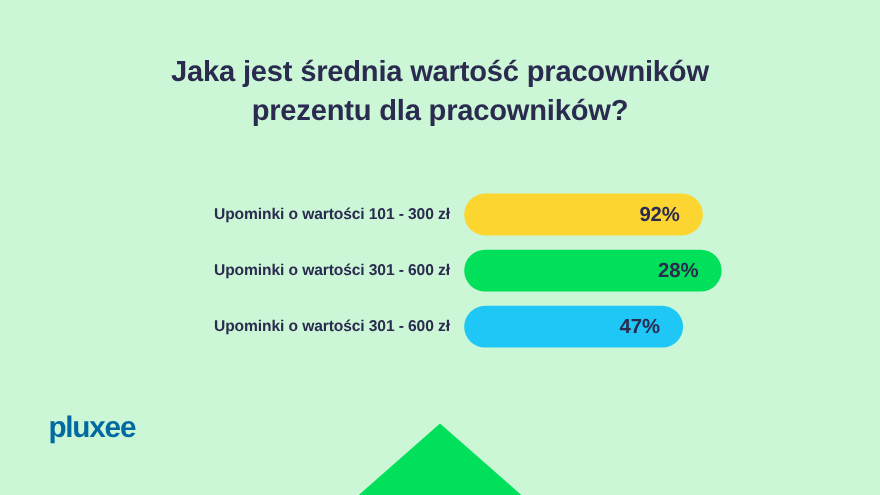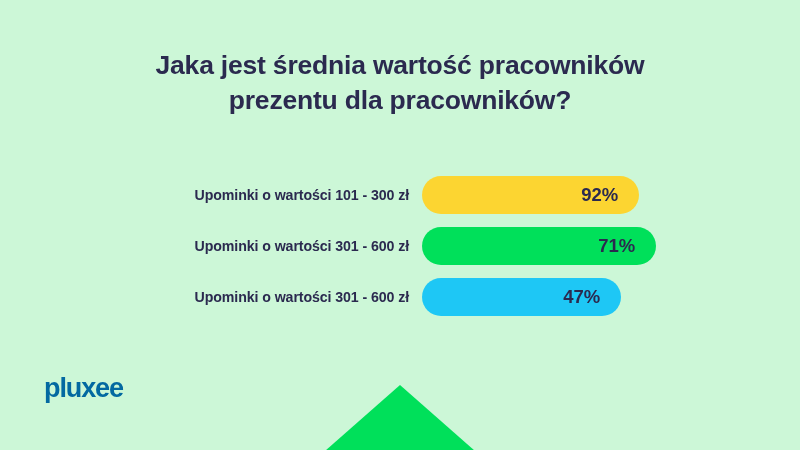--- a/index.html
+++ b/index.html
@@ -143,21 +143,21 @@
         <div class="bar-fill" style="background:#FCD531; width:217px;">
           <span class="bar-value">92%</span>
         </div>
       </div>
     </div>
 
     <div class="bar-row row-1">
       <div class="bar-label">Upominki o wartości 301 - 600 zł</div>
       <div class="bar-track" style="width:234px;">
         <div class="bar-fill" style="background:#00E05A; width:234px;">
-          <span class="bar-value">71%</span>
+          <span class="bar-value">28%</span>
         </div>
       </div>
     </div>
 
     <div class="bar-row row-2">
       <div class="bar-label">Upominki o wartości 301 - 600 zł</div>
       <div class="bar-track" style="width:199px;">
         <div class="bar-fill" style="background:#1EC7F5; width:199px;">
           <span class="bar-value">47%</span>
         </div>

